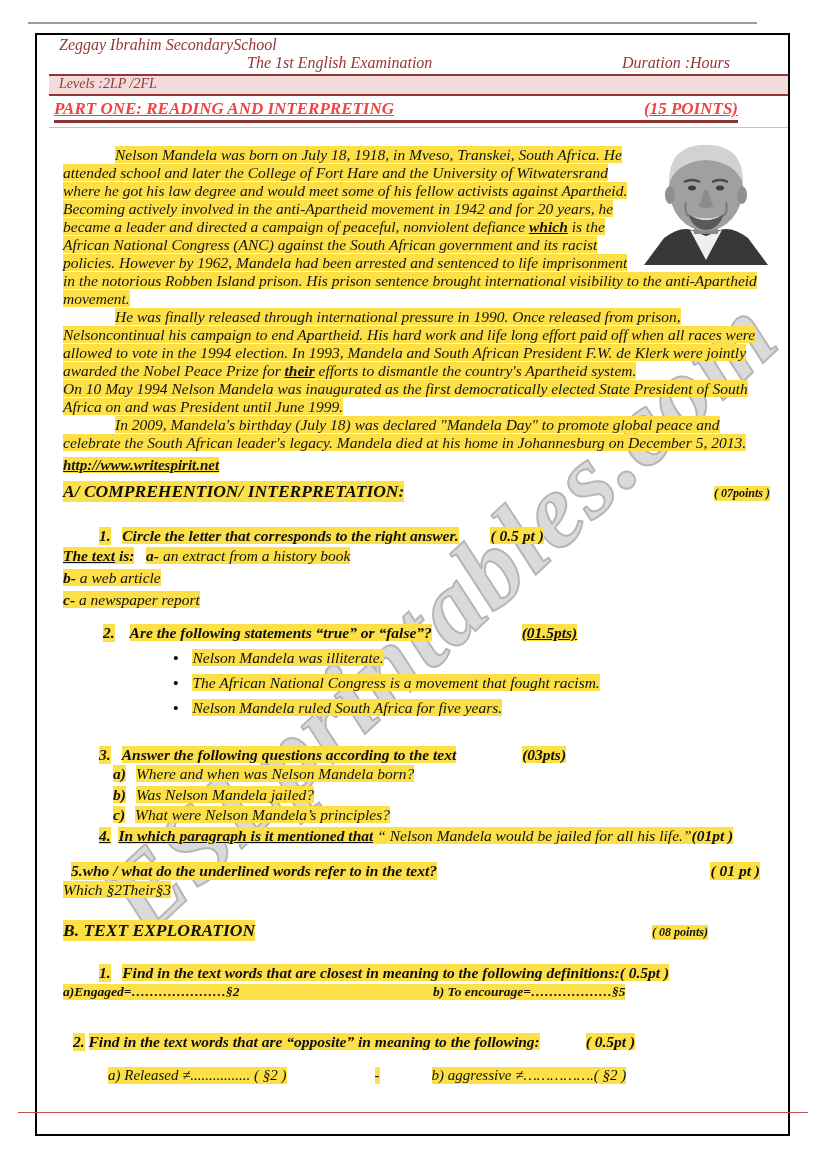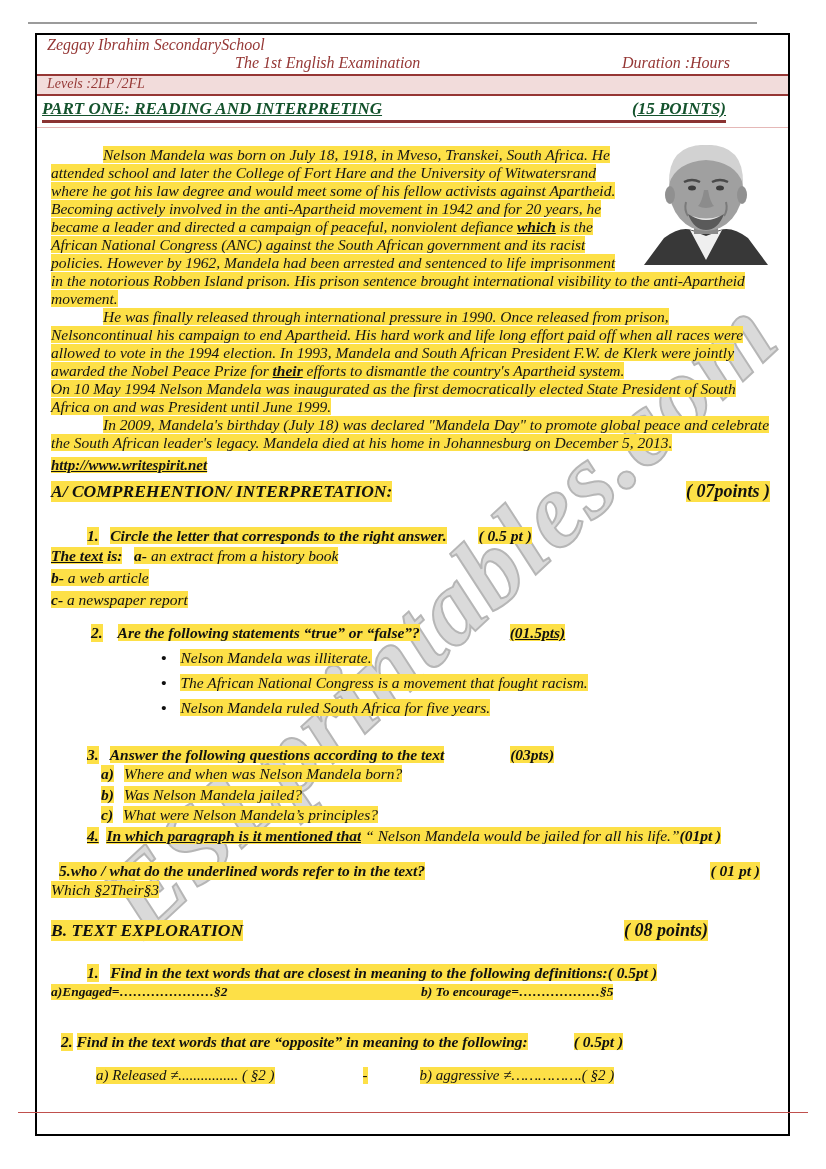--- a/index.html
+++ b/index.html
@@ -20,59 +20,59 @@
   }
   
   .top-rule{position:absolute;left:28px;top:22px;width:729px;height:2px;background:#9b9b9b;z-index:2;}
   
   .bottom-red-rule{position:absolute;left:18px;top:1112px;width:790px;height:1px;background:#c0504d;z-index:3;}
   
   .page{
     position:absolute;left:35px;top:33px;width:751px;height:1099px;
     border:2px solid #000;background:transparent;z-index:1;
   }
-  .sheet{position:relative;z-index:1;height:100%;}
+  .sheet{position:relative;z-index:1;height:100%;padding-left:12px;}
   
   .hdr-row1{
     border-bottom:2px solid #963634;color:#953735;font-style:italic;
     padding:1px 10px 2px 10px;font-size:16px;background:transparent;
   }
   .hdr-school{display:block;}
   .hdr-line2{display:flex;justify-content:space-between;padding:0 48px 0 188px;}
   .hdr-levels{
     background:#f2dcdb;border-bottom:2px solid #963634;color:#953735;
     font-style:italic;font-size:14px;padding:0 10px 2px 10px;
   }
   .part-row{padding:3px 0 4px 5px;border-bottom:1px solid #e5b8b7;}
   .part-line{
     display:inline-flex;width:684px;justify-content:space-between;
     border-bottom:3px solid #8b3332;padding-bottom:1px;
   }
   .part-line span{
-    color:#14532d;font-weight:bold;font-style:italic;font-size:17px;
+    color:#ef4444;font-weight:bold;font-style:italic;font-size:17px;
     text-decoration:underline;
   }
   
   .content{padding:18px 14px 0 14px;font-style:italic;}
   .content span[data-bind]{background:#fde047;}
   .passage{font-size:15.5px;line-height:18px;color:#141414;}
   .passage p{margin:0;}
   .passage .ind{text-indent:52px;}
   .photo{
     float:right;width:132px;height:127px;margin:-8px 2px 4px 12px;
     background:#fff;
   }
   .uw{font-weight:bold;text-decoration:underline;}
   .src-line{font-size:15px;margin-top:4px;}
   .src-line span{font-weight:bold;text-decoration:underline;}
   
   .sec-head{display:flex;justify-content:space-between;align-items:baseline;
     font-weight:bold;font-style:italic;margin-top:7px;padding-right:4px;}
   .sec-head .t{font-size:17.5px;}
-  .sec-head .p{font-size:18px;}
+  .sec-head .p{font-size:12px;}
   .q{font-weight:bold;font-style:italic;font-size:15.5px;}
   .qnum{display:inline-block;}
   .q1{margin:25px 0 0 36px;}
   .q1 .pts{margin-left:28px;}
   .stem{font-size:15.5px;line-height:22px;}
   .stem .bu{font-weight:bold;text-decoration:underline;}
   .stem .b{font-weight:bold;}
   .q2{margin:13px 0 0 40px;}
   .q2 .pts{margin-left:86px;text-decoration:underline;}
   .bullets{margin:3px 0 0 0;}

